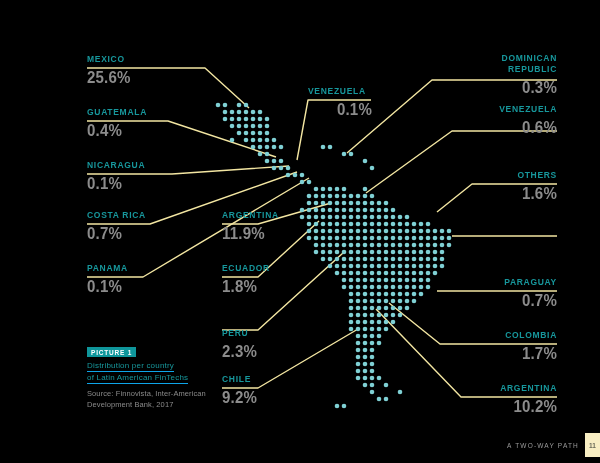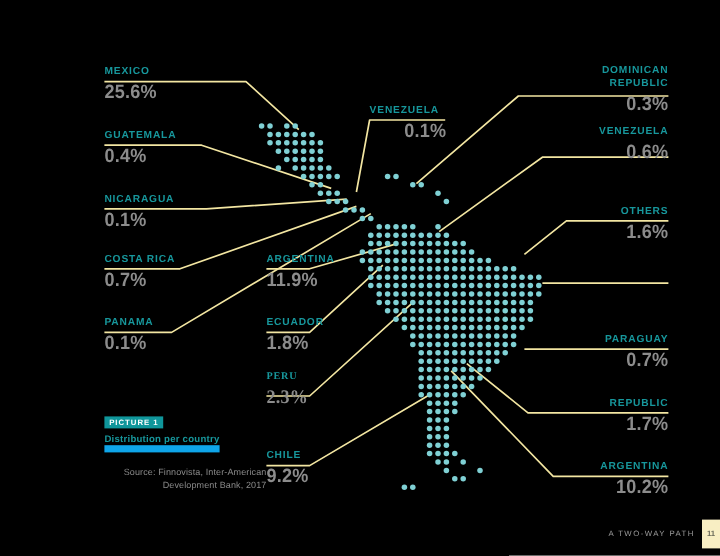--- a/index.html
+++ b/index.html
@@ -26,27 +26,27 @@
   .col-right .cval{transform-origin:right center;}
   .country.hn .cval{text-align:right;}
 
   .figure-caption{position:absolute;left:87px;top:341px;z-index:3;width:130px;}
   .pic-badge{
     display:inline-block;background:#0f969b;color:#ffffff;
     font-size:6.5px;font-weight:bold;letter-spacing:.8px;
     padding:2px 4px 1px 4px;margin-bottom:3px;
   }
   .cap-line{
-    display:table;font-size:8px;font-weight:bold;color:#17979c;
+    display:table;font-size:8px;font-weight:normal;color:#17979c;
     letter-spacing:.2px;line-height:9px;
-    border-bottom:6px solid #0ea5e9;padding-bottom:1px;margin-top:1px;
+    border-bottom:1px solid #0ea5e9;padding-bottom:1px;margin-top:1px;
   }
   .source{
     position:absolute;left:87px;top:388px;z-index:3;width:135px;
-    font-size:7.5px;color:#8a8a8a;line-height:11px;letter-spacing:.1px;text-align:right;
+    font-size:7.5px;color:#8a8a8a;line-height:11px;letter-spacing:.1px;
   }
 
   .footer{
     position:absolute;right:0;top:433px;height:24px;z-index:3;
     display:flex;align-items:center;
   }
   .footer-title{
     font-size:6.5px;color:#9b9b9b;letter-spacing:1.2px;margin-right:6px;
   }
   .page-badge{
@@ -486,21 +486,21 @@
   </div>
 
   <div class="country" style="left:222px;top:210px;">
     <div class="cname">ARGENTINA</div>
     <div class="cval">11.9%</div>
   </div>
   <div class="country" style="left:222px;top:263px;">
     <div class="cname">ECUADOR</div>
     <div class="cval">1.8%</div>
   </div>
-  <div class="country" style="left:222px;top:308px;font-family:Liberation Serif, serif;">
+  <div class="country" style="left:222px;top:328px;">
     <div class="cname">PERU</div>
     <div class="cval">2.3%</div>
   </div>
   <div class="country" style="left:222px;top:374px;">
     <div class="cname">CHILE</div>
     <div class="cval">9.2%</div>
   </div>
 
   <div class="country col-right" style="right:43px;top:53px;width:80px;">
     <div class="cname">DOMINICAN REPUBLIC</div>
@@ -512,31 +512,32 @@
   </div>
   <div class="country col-right" style="right:43px;top:170px;width:90px;">
     <div class="cname">OTHERS</div>
     <div class="cval">1.6%</div>
   </div>
   <div class="country col-right" style="right:43px;top:277px;width:90px;">
     <div class="cname">PARAGUAY</div>
     <div class="cval">0.7%</div>
   </div>
   <div class="country col-right" style="right:43px;top:330px;width:90px;">
-    <div class="cname">REPUBLIC</div>
+    <div class="cname">COLOMBIA</div>
     <div class="cval">1.7%</div>
   </div>
   <div class="country col-right" style="right:43px;top:383px;width:90px;">
     <div class="cname">ARGENTINA</div>
     <div class="cval">10.2%</div>
   </div>
 
   <div class="figure-caption">
     <span class="pic-badge">PICTURE 1</span>
     <div class="cap-line">Distribution per country</div>
+    <div class="cap-line">of Latin American FinTechs</div>
   </div>
   <div class="source">
     <div>Source: Finnovista, Inter-American</div>
     <div>Development Bank, 2017</div>
   </div>
 
   <div class="footer">
     <span class="footer-title">A TWO-WAY PATH</span>
     <span class="page-badge">11</span>
   </div>

